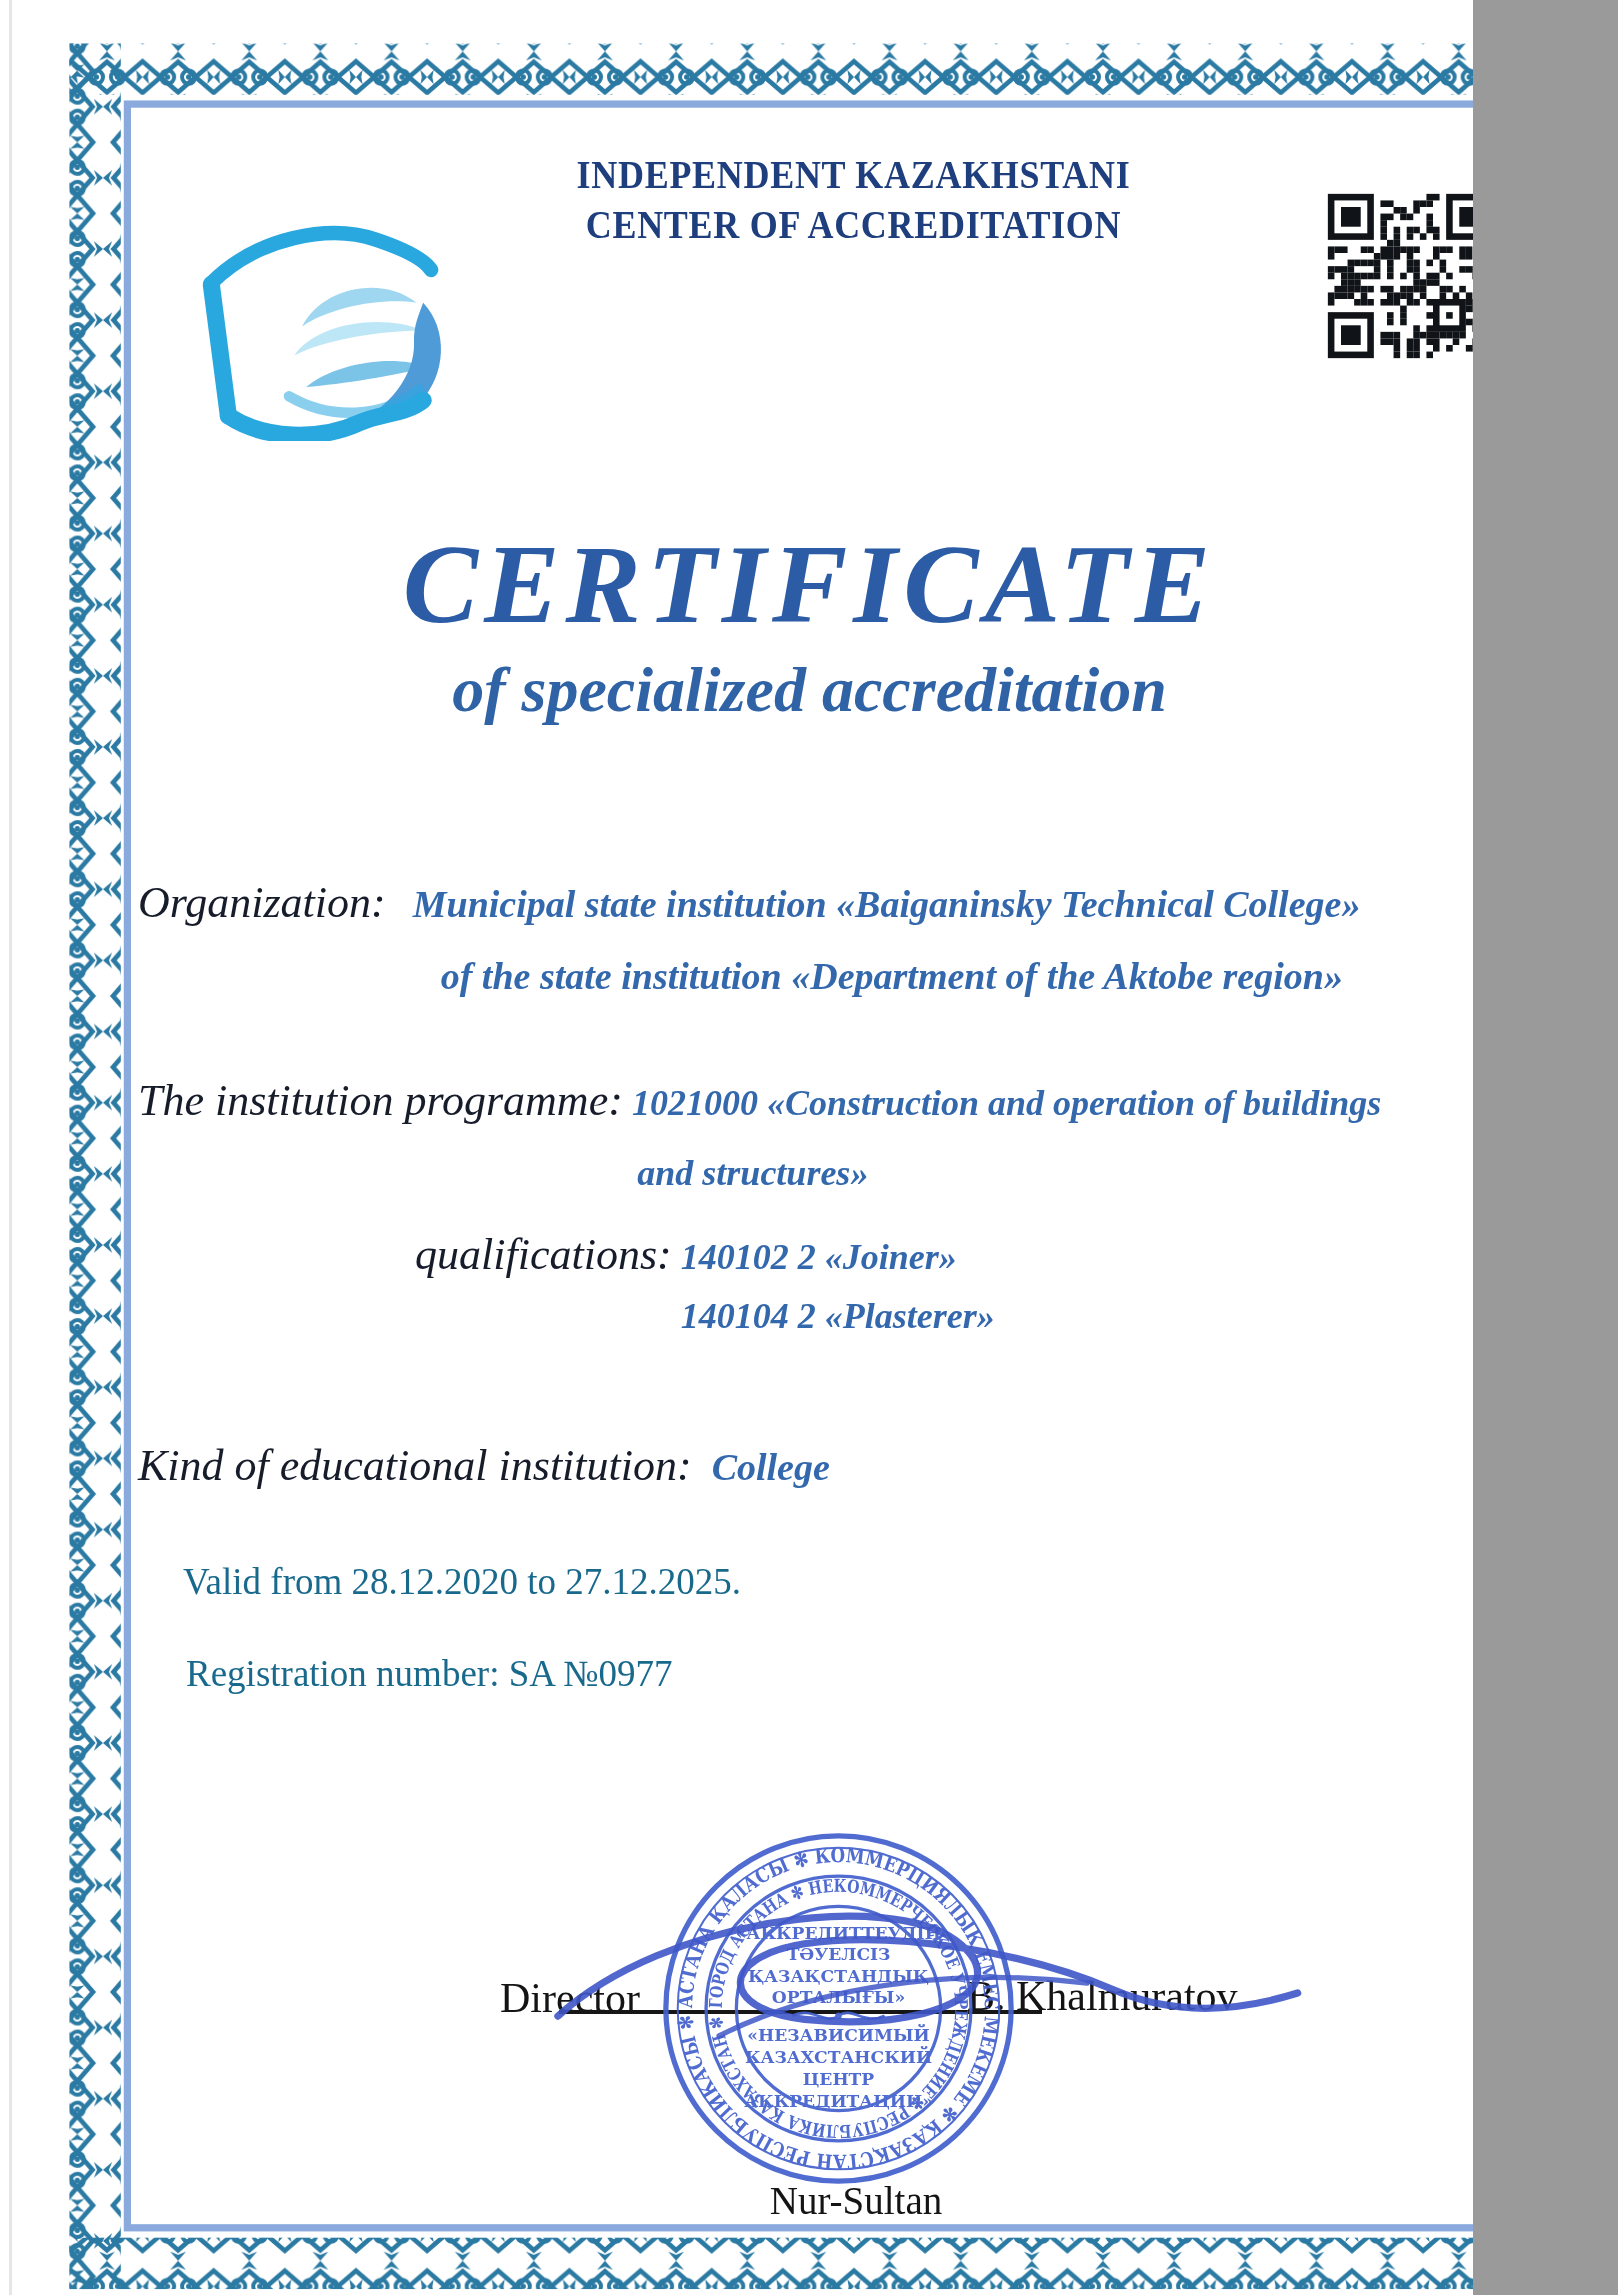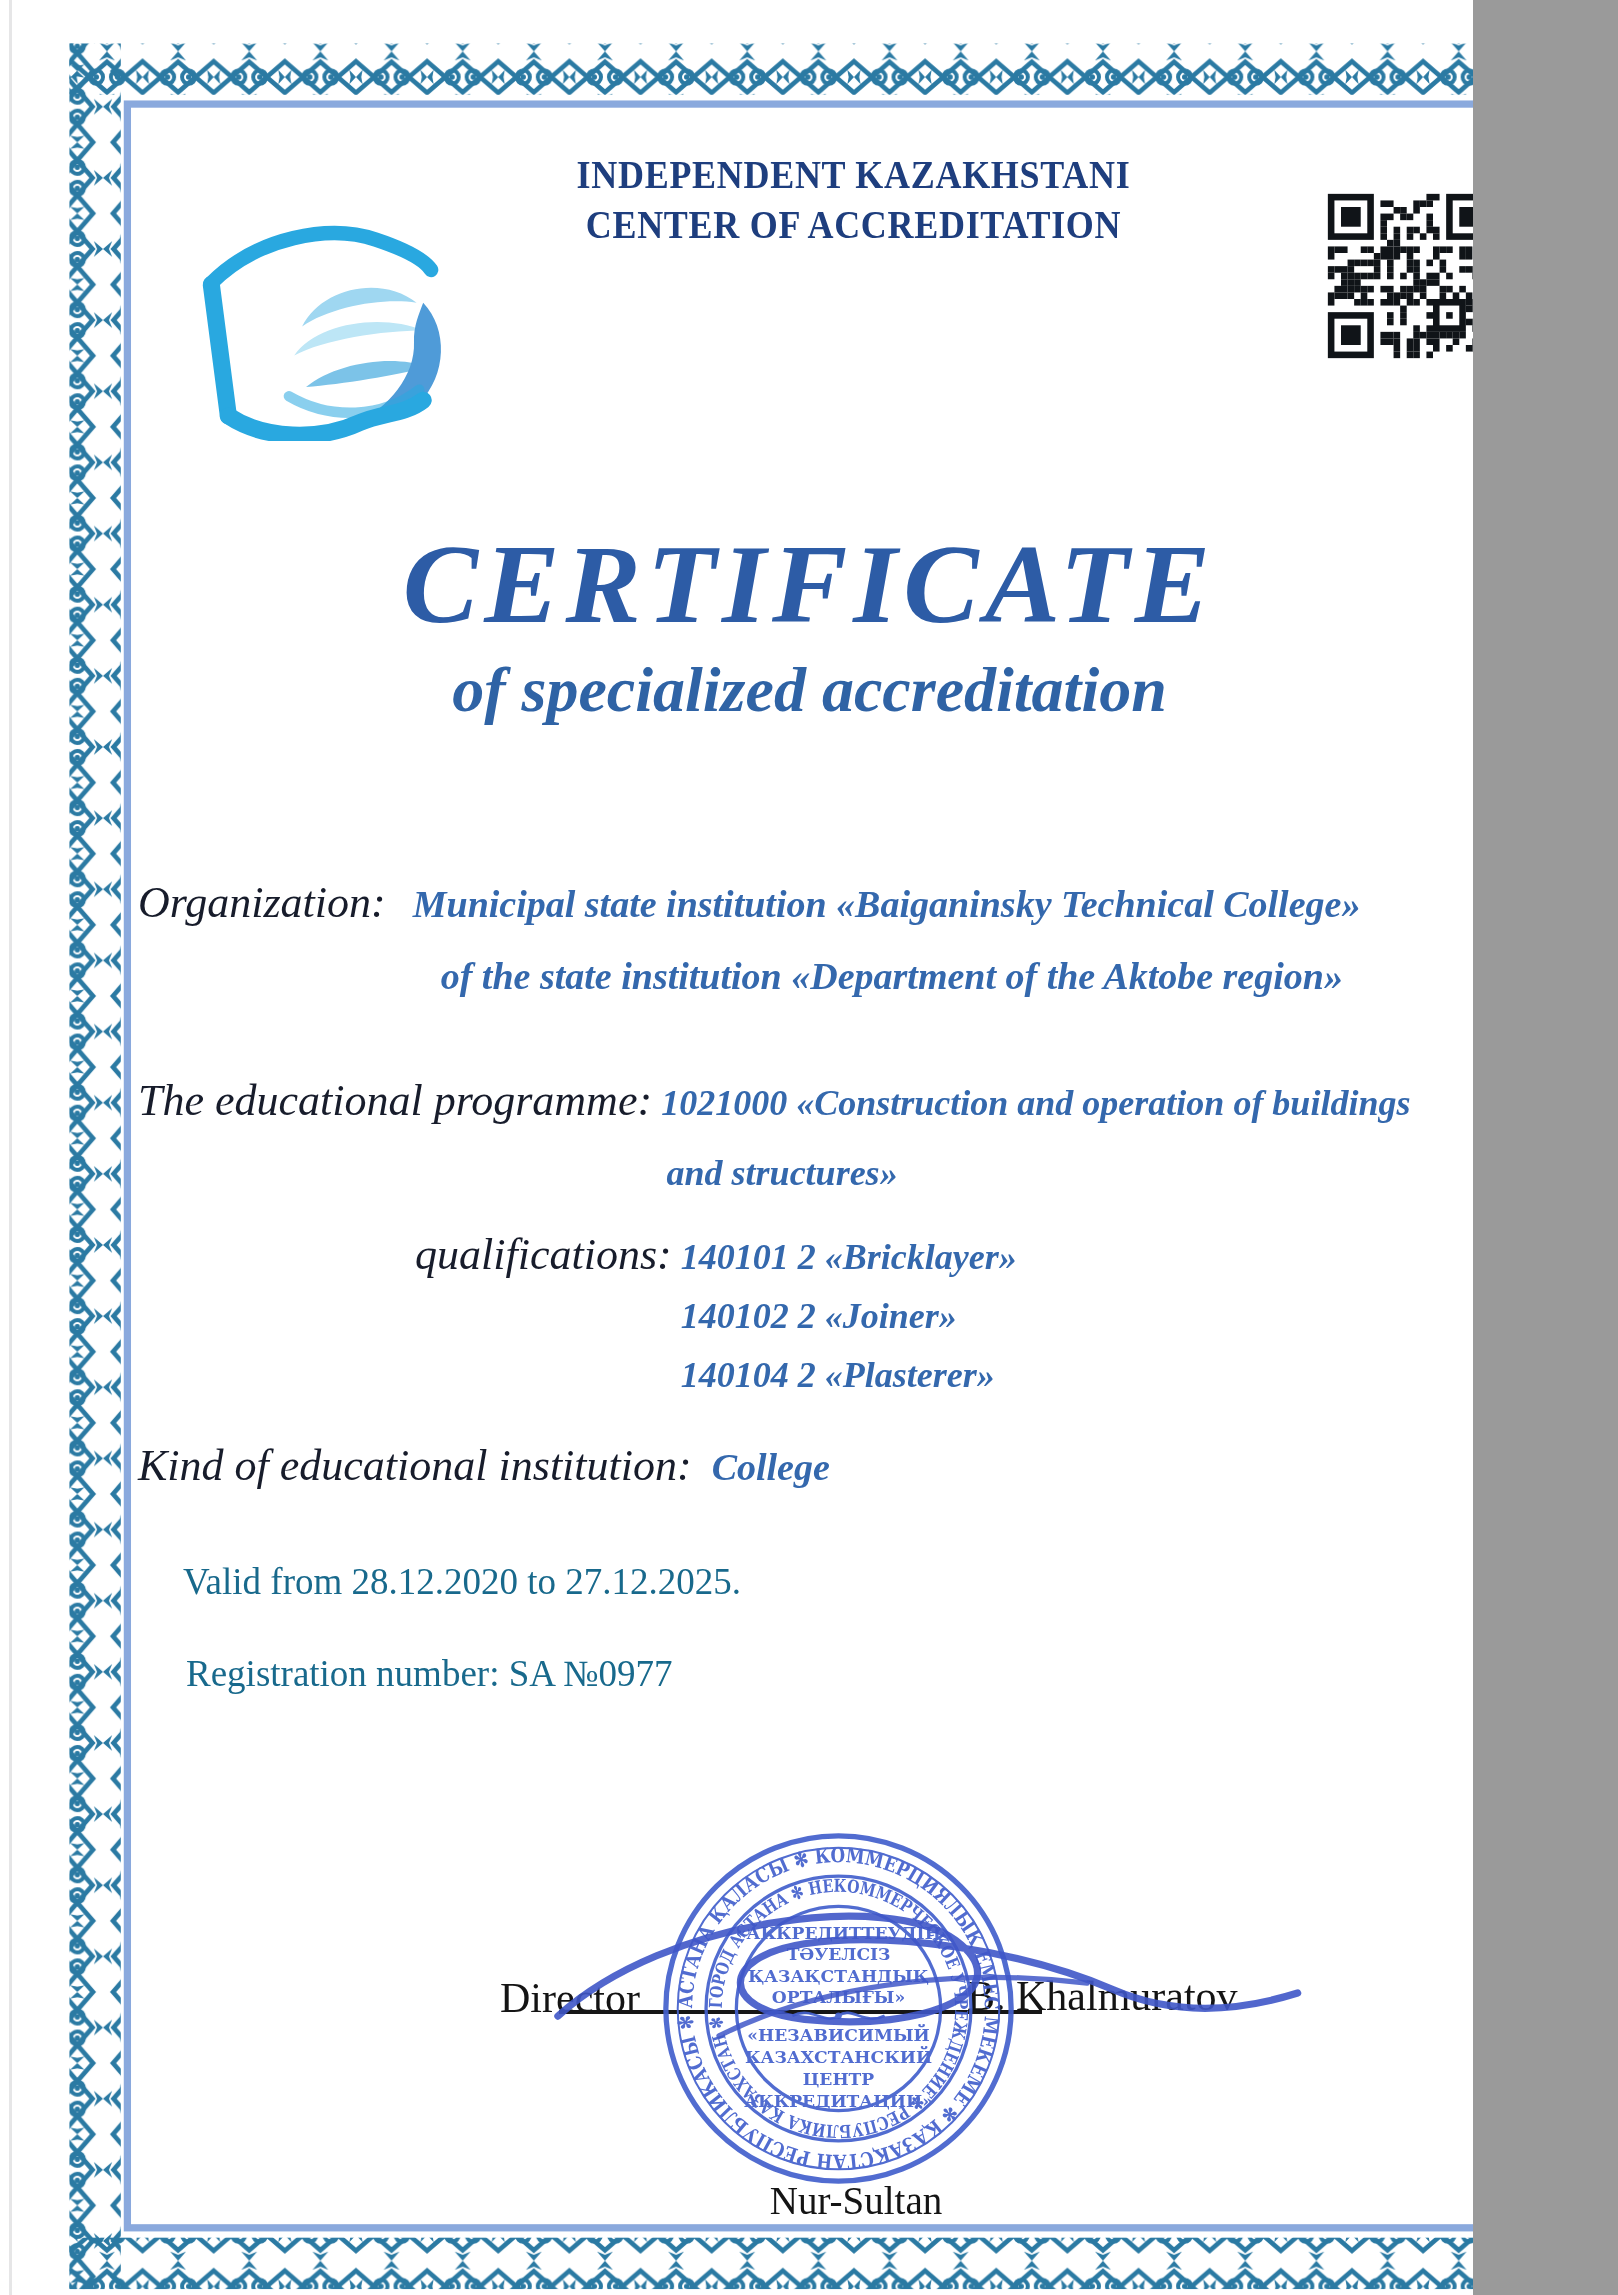--- a/index.html
+++ b/index.html
@@ -341,31 +341,30 @@
 
   <div class="abs row org-row">
     <div class="lbl">Organization:</div>
     <div class="val">
       <div>Municipal state institution «Baiganinsky Technical College»</div>
       <div style="padding-left:28px">of the state institution «Department of the Aktobe region»</div>
     </div>
   </div>
 
   <div class="abs row prog-row">
-    <div class="lbl">The educational programme:</div>
+    <div class="lbl">The institution programme:</div>
     <div class="val">
       <div>1021000 «Construction and operation of buildings</div>
       <div style="padding-left:5.3px">and structures»</div>
     </div>
   </div>
 
   <div class="abs row qual-row">
     <div class="lbl">qualifications:</div>
     <div class="val">
-      <div>140101 2 «Bricklayer»</div>
       <div>140102 2 «Joiner»</div>
       <div>140104 2 «Plasterer»</div>
     </div>
   </div>
 
   <div class="abs row kind-row">
     <div class="lbl">Kind of educational institution:</div>
     <div class="val">College</div>
   </div>
 

